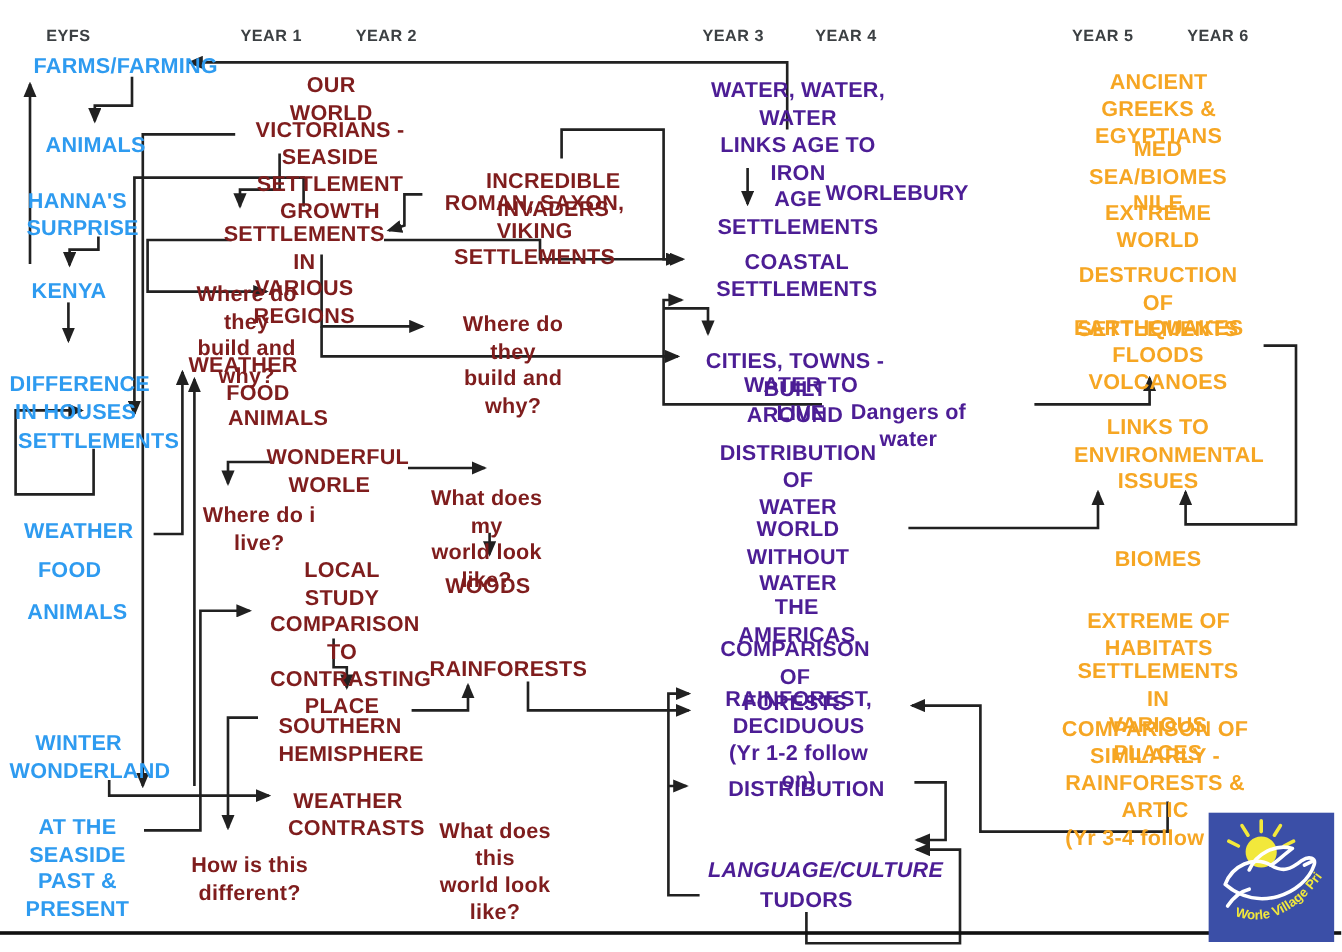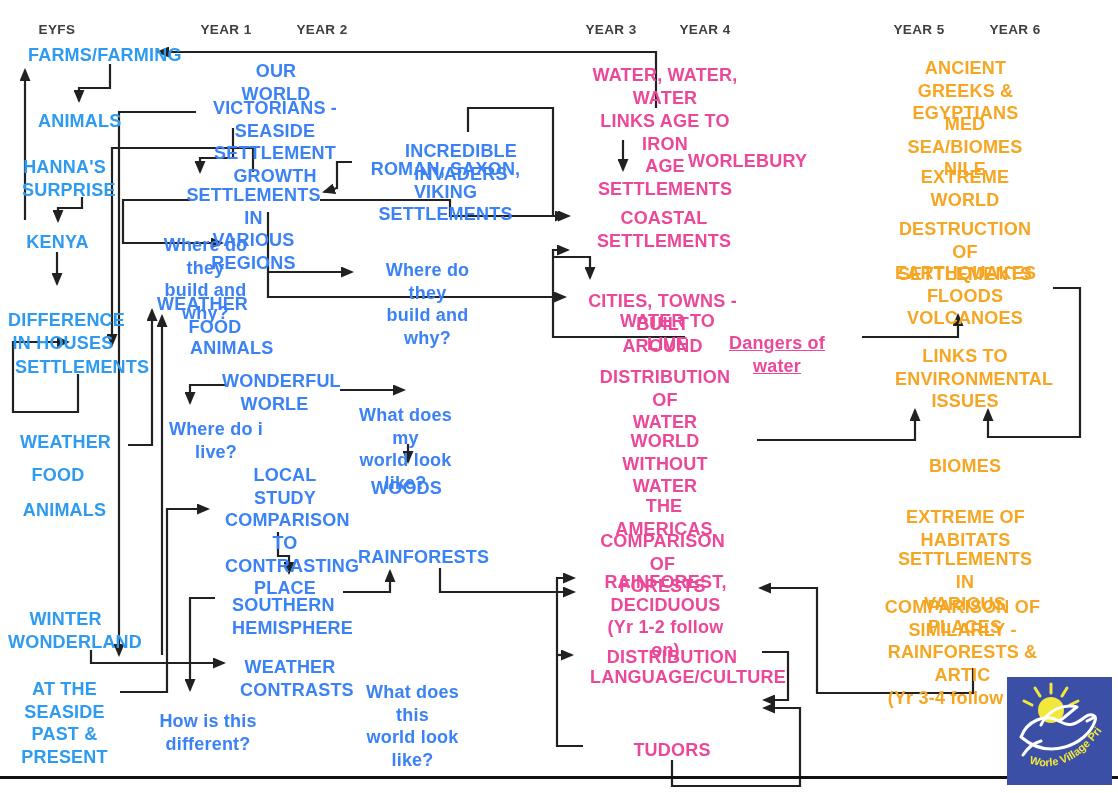--- a/index.html
+++ b/index.html
@@ -11,22 +11,22 @@
   .hdr{
     position:absolute;text-align:center;font-size:13.5px;font-weight:700;
     color:#3c4043;letter-spacing:.4px;white-space:nowrap;
   }
   .node{
     position:absolute;text-align:center;font-size:18px;font-weight:600;
     line-height:1.26;letter-spacing:.2px;white-space:pre-line;
   }
   .node.bold{font-weight:800;}
   .c-blue{color:#2e9bf0;}
-  .c-red{color:#3b82f6;}
-  .c-green{color:#ec4899;}
+  .c-red{color:#7f1d1d;}
+  .c-green{color:#4c1d95;}
   .c-orange{color:#f6a623;}
   .bottom-rule{position:absolute;left:0;top:776px;width:1118px;height:3px;background:#111;}
   .logo{position:absolute;left:1007px;top:677px;}
 </style>
 </head>
 <body>
 
 <div class="canvas">
   <svg id="arrows" viewBox="0 0 1118 793">
       <defs>
@@ -134,33 +134,33 @@
       <div class="node c-red" style="left: 158px; top: 710px; width: 100px;">How is this
 different?</div>
       <div class="node c-green" style="left: 585px; top: 64px; width: 160px;">WATER, WATER, WATER</div>
       <div class="node c-green" style="left: 590px; top: 110px; width: 150px;">LINKS AGE TO IRON
 AGE SETTLEMENTS</div>
       <div class="node c-green" style="left: 688px; top: 150px; width: 110px;">WORLEBURY</div>
       <div class="node c-green" style="left: 578px; top: 207px; width: 172px;">COASTAL SETTLEMENTS</div>
       <div class="node c-green" style="left: 605px; top: 262px; width: 125px; margin-top: 48px;">WATER TO LIVE</div>
       <div class="node c-green" style="left: 580px; top: 290px; width: 165px;">CITIES, TOWNS - BUILT
 AROUND</div>
-      <div class="node c-green" style="left: 716px; top: 332px; width: 122px; text-decoration: underline;">Dangers of water</div>
+      <div class="node c-green" style="left: 696px; top: 332px; width: 122px;">Dangers of water</div>
       <div class="node c-green" style="left: 595px; top: 366px; width: 140px;">DISTRIBUTION OF
 WATER</div>
       <div class="node c-green" style="left: 595px; top: 430px; width: 140px;">WORLD WITHOUT
 WATER</div>
       <div class="node c-green bold" style="left: 598px; top: 495px; width: 132px;">THE AMERICAS</div>
       <div class="node c-green" style="left: 595px; top: 530px; width: 135px;">COMPARISON OF
 FORESTS</div>
       <div class="node c-green" style="left: 598px; top: 571px; width: 135px;">RAINFOREST,
 DECIDUOUS
 (Yr 1-2 follow on)</div>
       <div class="node c-green" style="left: 598px; top: 646px; width: 148px;">DISTRIBUTION</div>
-      <div class="node c-green" style="left: 590px; top: 666px; width: 162px;">LANGUAGE/CULTURE</div>
+      <div class="node c-green" style="left: 590px; top: 714px; width: 162px; font-style: italic;">LANGUAGE/CULTURE</div>
       <div class="node c-green" style="left: 632px; top: 739px; width: 80px;">TUDORS</div>
       <div class="node c-orange" style="left: 888px; top: 57px; width: 155px;">ANCIENT GREEKS &amp;
 EGYPTIANS</div>
       <div class="node c-orange" style="left: 885px; top: 113px; width: 160px;">MED SEA/BIOMES NILE</div>
       <div class="node c-orange" style="left: 895px; top: 166px; width: 140px;">EXTREME WORLD</div>
       <div class="node c-orange" style="left: 895px; top: 218px; width: 140px;">DESTRUCTION OF
 SETTLEMENTS</div>
       <div class="node c-orange" style="left: 895px; top: 262px; width: 140px;">EARTHQUAKES
 FLOODS
 VOLCANOES</div>

